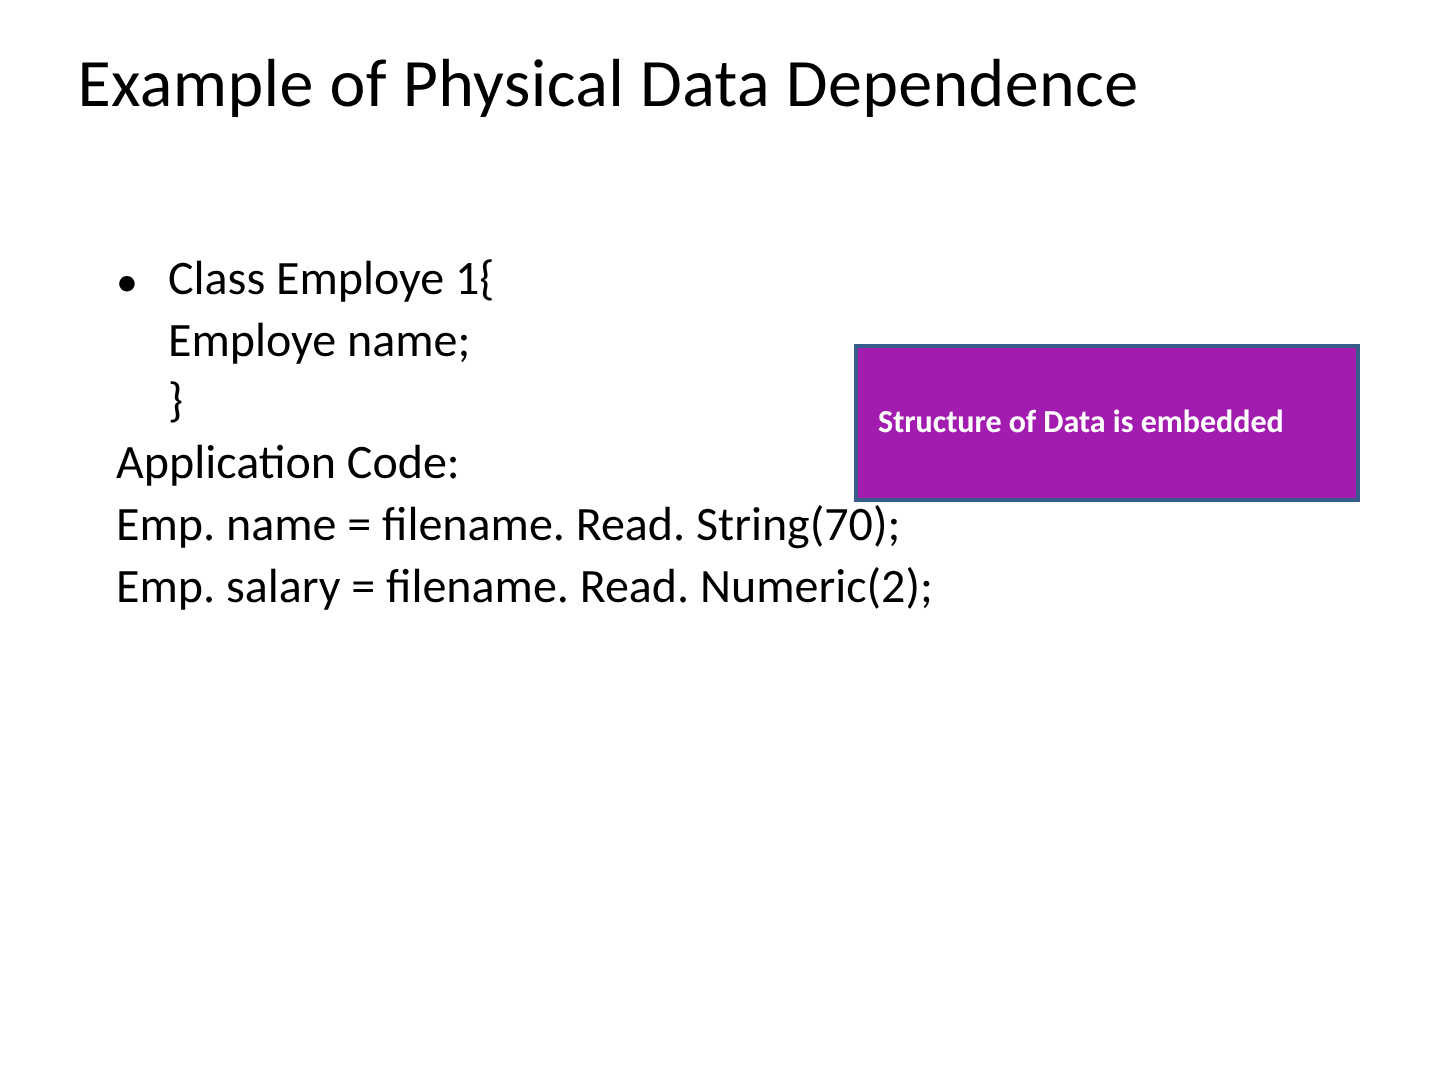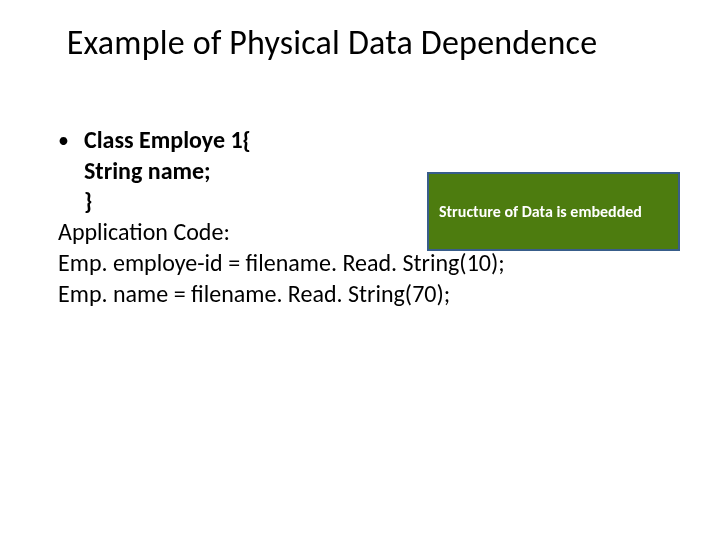--- a/index.html
+++ b/index.html
@@ -19,21 +19,20 @@
   }
   .title {
     position: absolute;
     top: 22px;
     left: 0;
     width: 608px;
     text-align: center;
     font-size: 34px;
     font-weight: 400;
     letter-spacing: 0.2px;
-    margin-left: 28px;
   }
   .body {
     position: absolute;
     top: 125px;
     left: 58px;
     width: 600px;
     font-size: 24px;
     line-height: 1.28;
   }
   .bullet-row {
@@ -41,29 +40,28 @@
   }
   .bullet-dot {
     width: 26px;
     flex: 0 0 26px;
     text-align: left;
     font-size: 22px;
     padding-top: 2px;
   }
   .bullet-text {
     flex: 1;
-    font-weight: bold;
   }
   .callout {
     position: absolute;
     top: 172px;
     left: 427px;
     width: 253px;
     height: 79px;
-    background: #4d7c0f;
+    background: #a21caf;
     border: 2px solid #385d8a;
     box-sizing: border-box;
     color: #fff;
     font-size: 16px;
     line-height: 1.25;
     display: flex;
     flex-direction: column;
     justify-content: center;
     padding: 6px 10px;
     font-weight: 600;
@@ -74,26 +72,26 @@
 
 <div class="slide">
 
   <div class="title">Example of Physical Data Dependence</div>
 
   <div class="body">
     <div class="bullet-row">
       <div class="bullet-dot">•</div>
       <div class="bullet-text">
         <div>Class Employe 1{</div>
-        <div>String name;</div>
+        <div>Employe name;</div>
         <div>}</div>
       </div>
     </div>
     <div>Application Code:</div>
-    <div>Emp. employe-id = filename. Read. String(10);</div>
     <div>Emp. name = filename. Read. String(70);</div>
+    <div>Emp. salary = filename. Read. Numeric(2);</div>
   </div>
 
   <div class="callout">
     <div>Structure of Data is embedded</div>
   </div>
 
 </div>
 
 </body></html>

